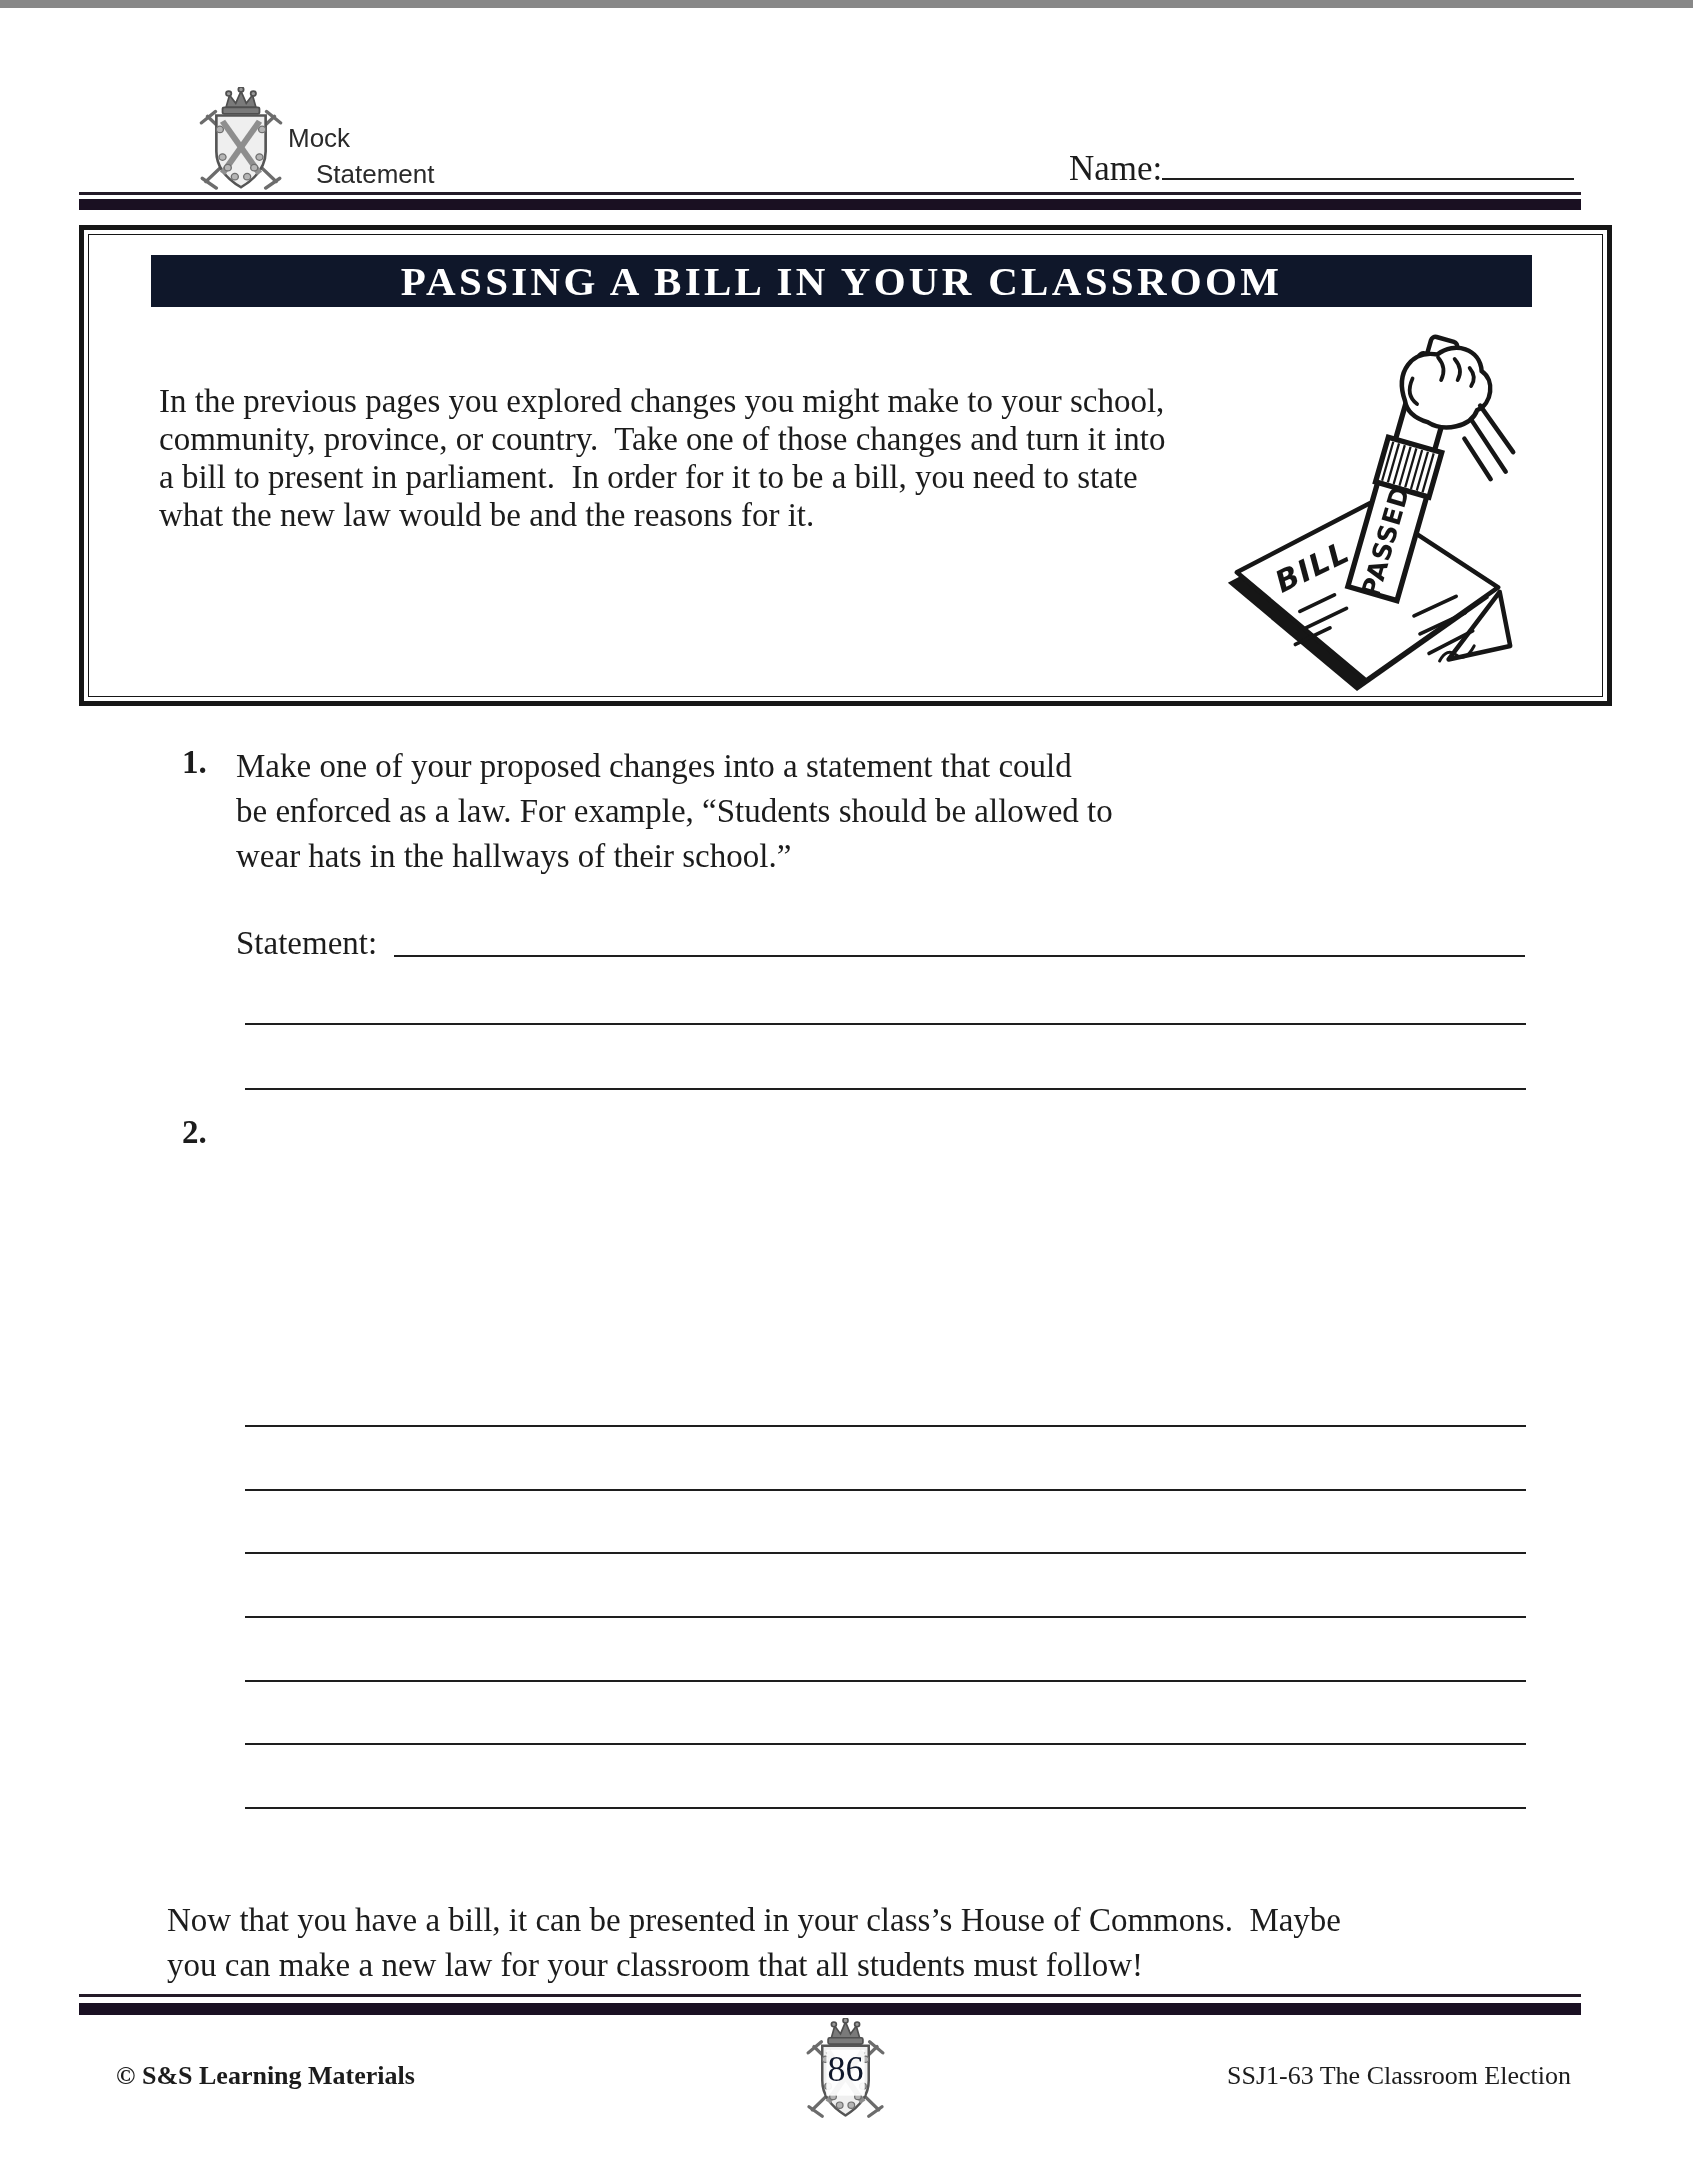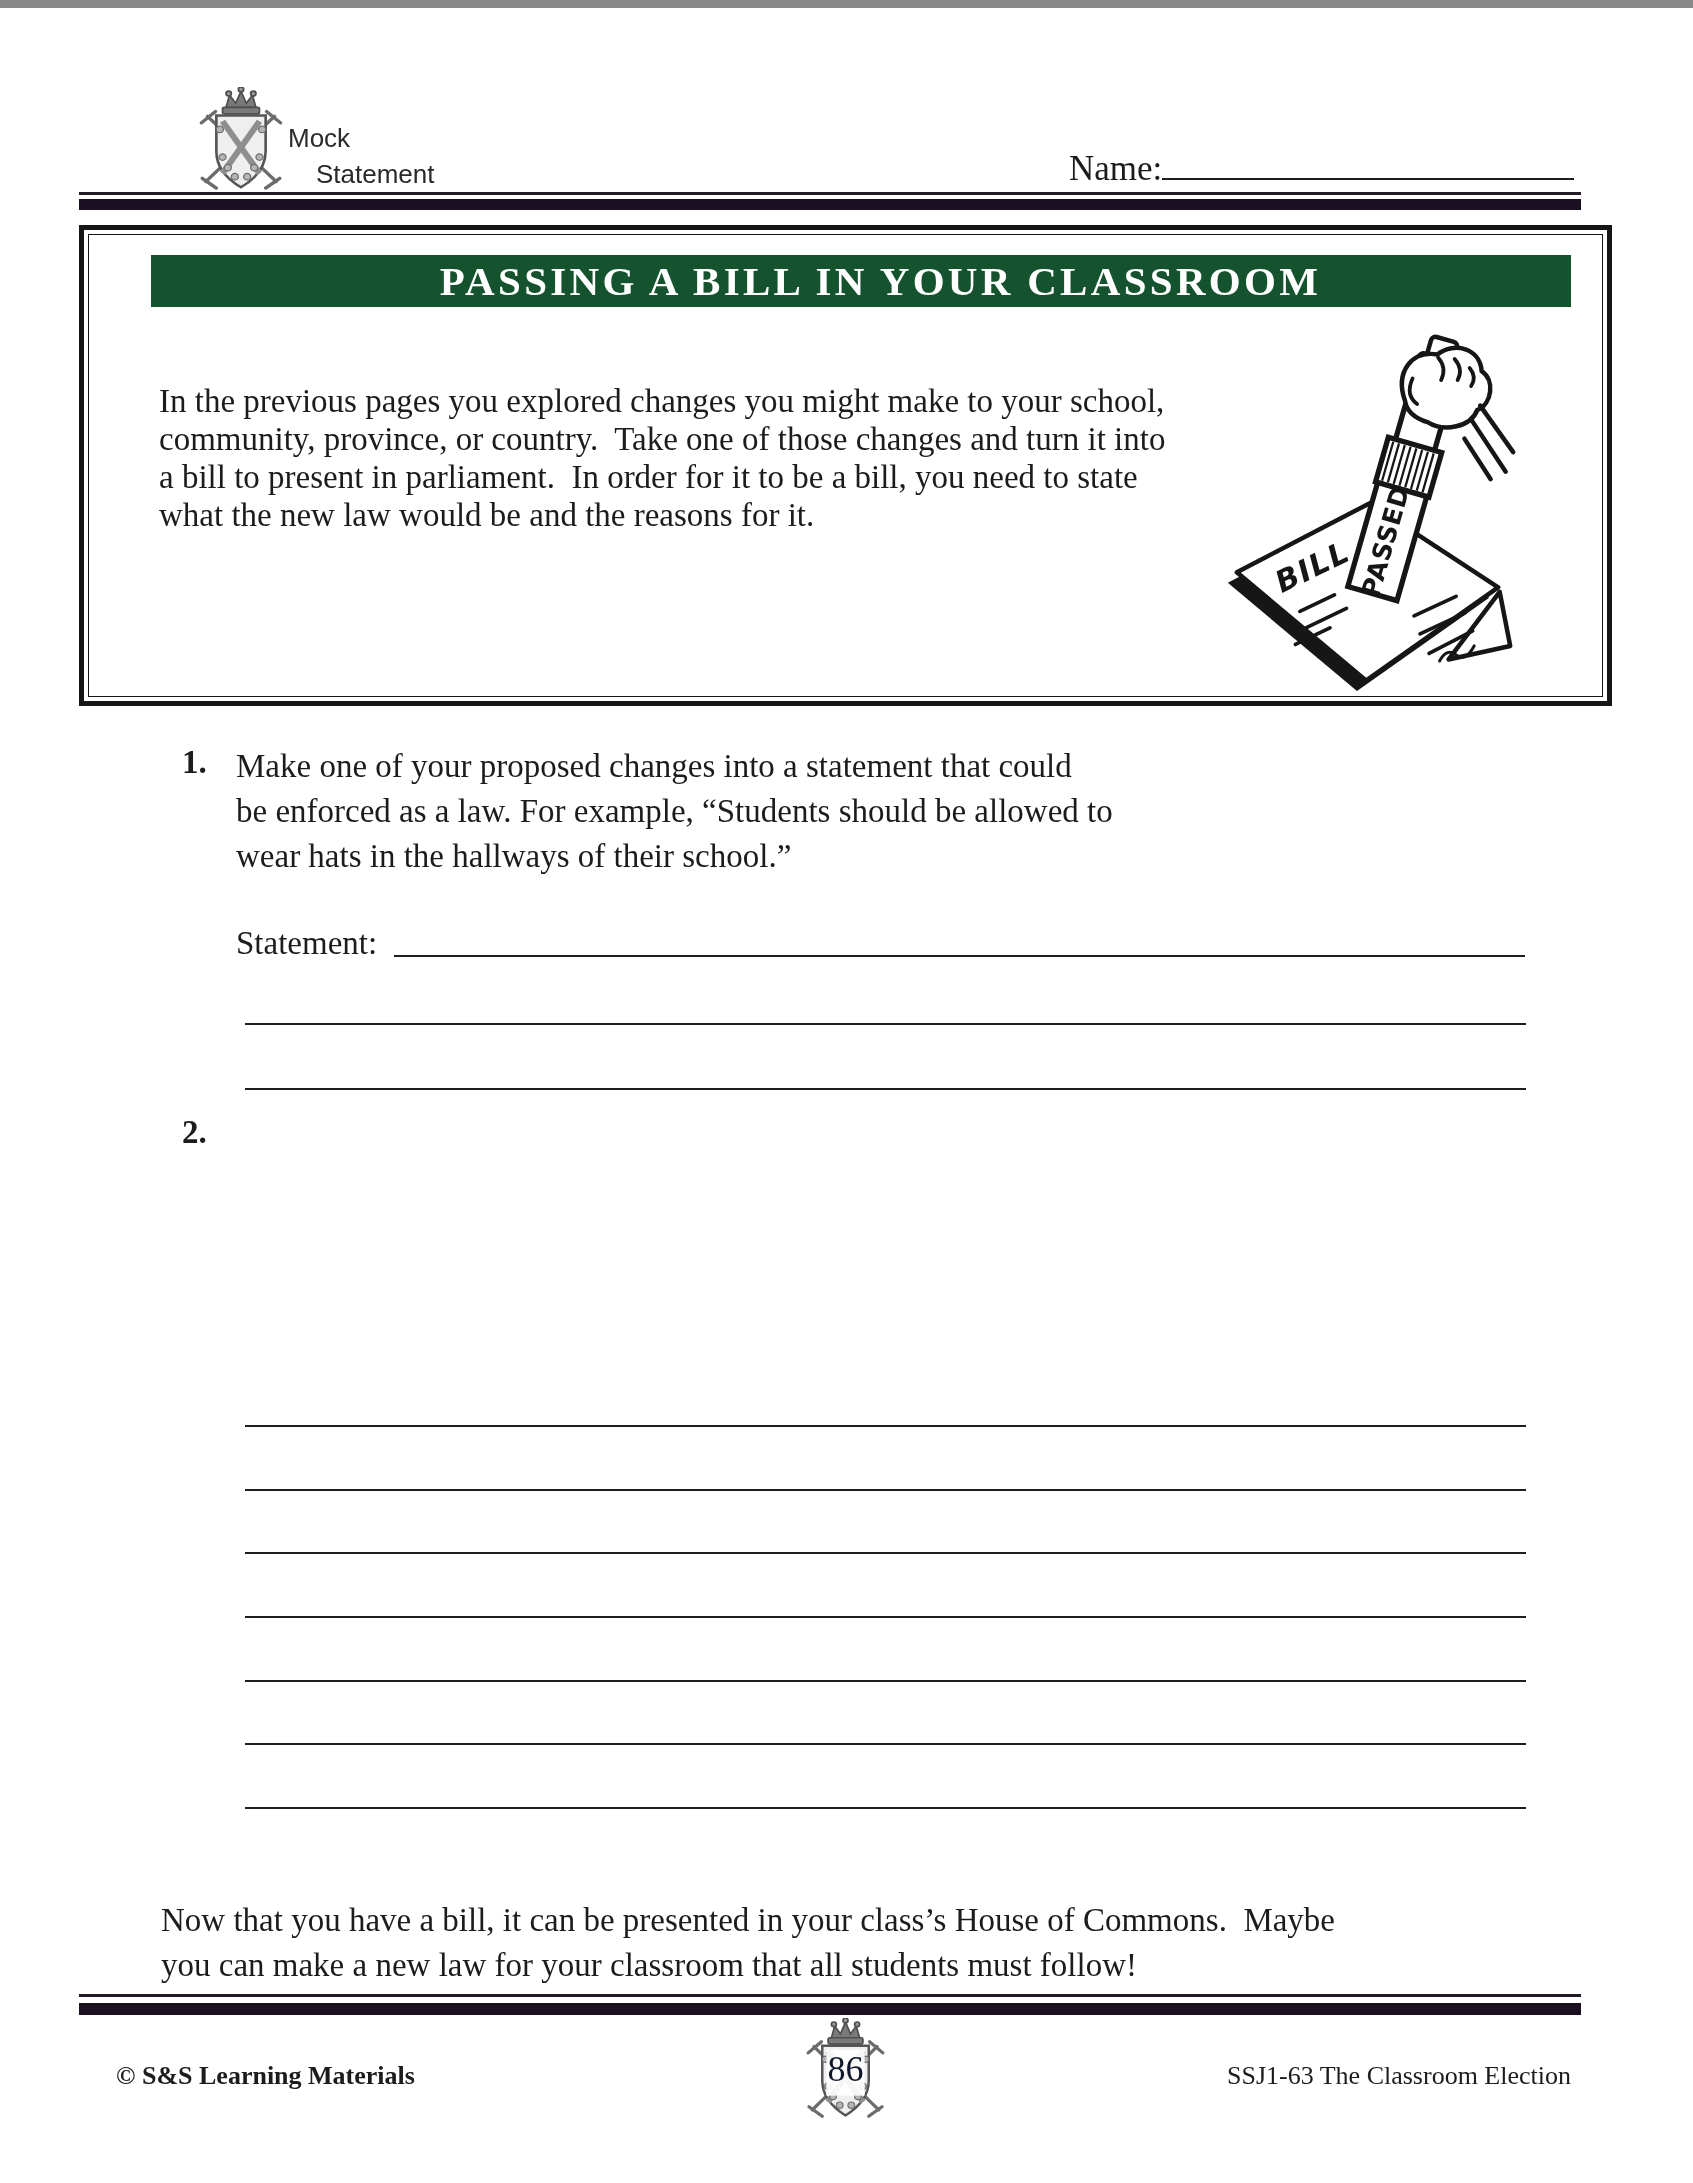--- a/index.html
+++ b/index.html
@@ -37,24 +37,24 @@
     width: 1533px; height: 481px;
     border: 5px solid #161616; box-sizing: border-box;
   }
   .intro-box .inner-line {
     position: absolute; inset: 4.1px;
     border: 1.7px solid #161616;
   }
   .title-banner {
     position: absolute; left: 151px; top: 247px;
     width: 1381px; height: 52px;
-    background: #14532d;
+    background: #0f172a;
     color: #ffffff;
     font-weight: 700; font-size: 41px; letter-spacing: 3.3px;
-    text-align: center; line-height: 53px; padding-left: 39px;
+    text-align: center; line-height: 53px;
   }
   .intro-par {
     position: absolute; left: 159px; top: 341px;
     width: 1207px;
     font-size: 33px; line-height: 38px;
     white-space: pre-wrap;
   }
   .illustration { position: absolute; left: 1209px; top: 324px; }
 
   
@@ -72,21 +72,21 @@
   .answer-row .fill-line {
     flex: 1; margin: 0 0 5px 16.5px;
     border-bottom: 2.5px solid #1e1e1e; height: 8.3px;
   }
   .answer-line {
     position: absolute; left: 245px; width: 1281px; height: 0;
     border-top: 2.5px solid #1e1e1e;
   }
 
   .closing-par {
-    position: absolute; left: 161px; top: 1857px;
+    position: absolute; left: 167px; top: 1857px;
     width: 1422px; font-size: 33px; line-height: 45px;
     white-space: pre-wrap;
   }
 
   
   .footer-copy { position: absolute; left: 116px;  top: 2053px; font-size: 26px; font-weight: 700; }
   .footer-code { position: absolute; right: 122px; top: 2053px; font-size: 26px; font-weight: 400; }
   .footer-crest { position: absolute; left: 804px; top: 2010px; }
   .footer-page-num {
     position: absolute; left: 804px; top: 2040px; width: 83px;

